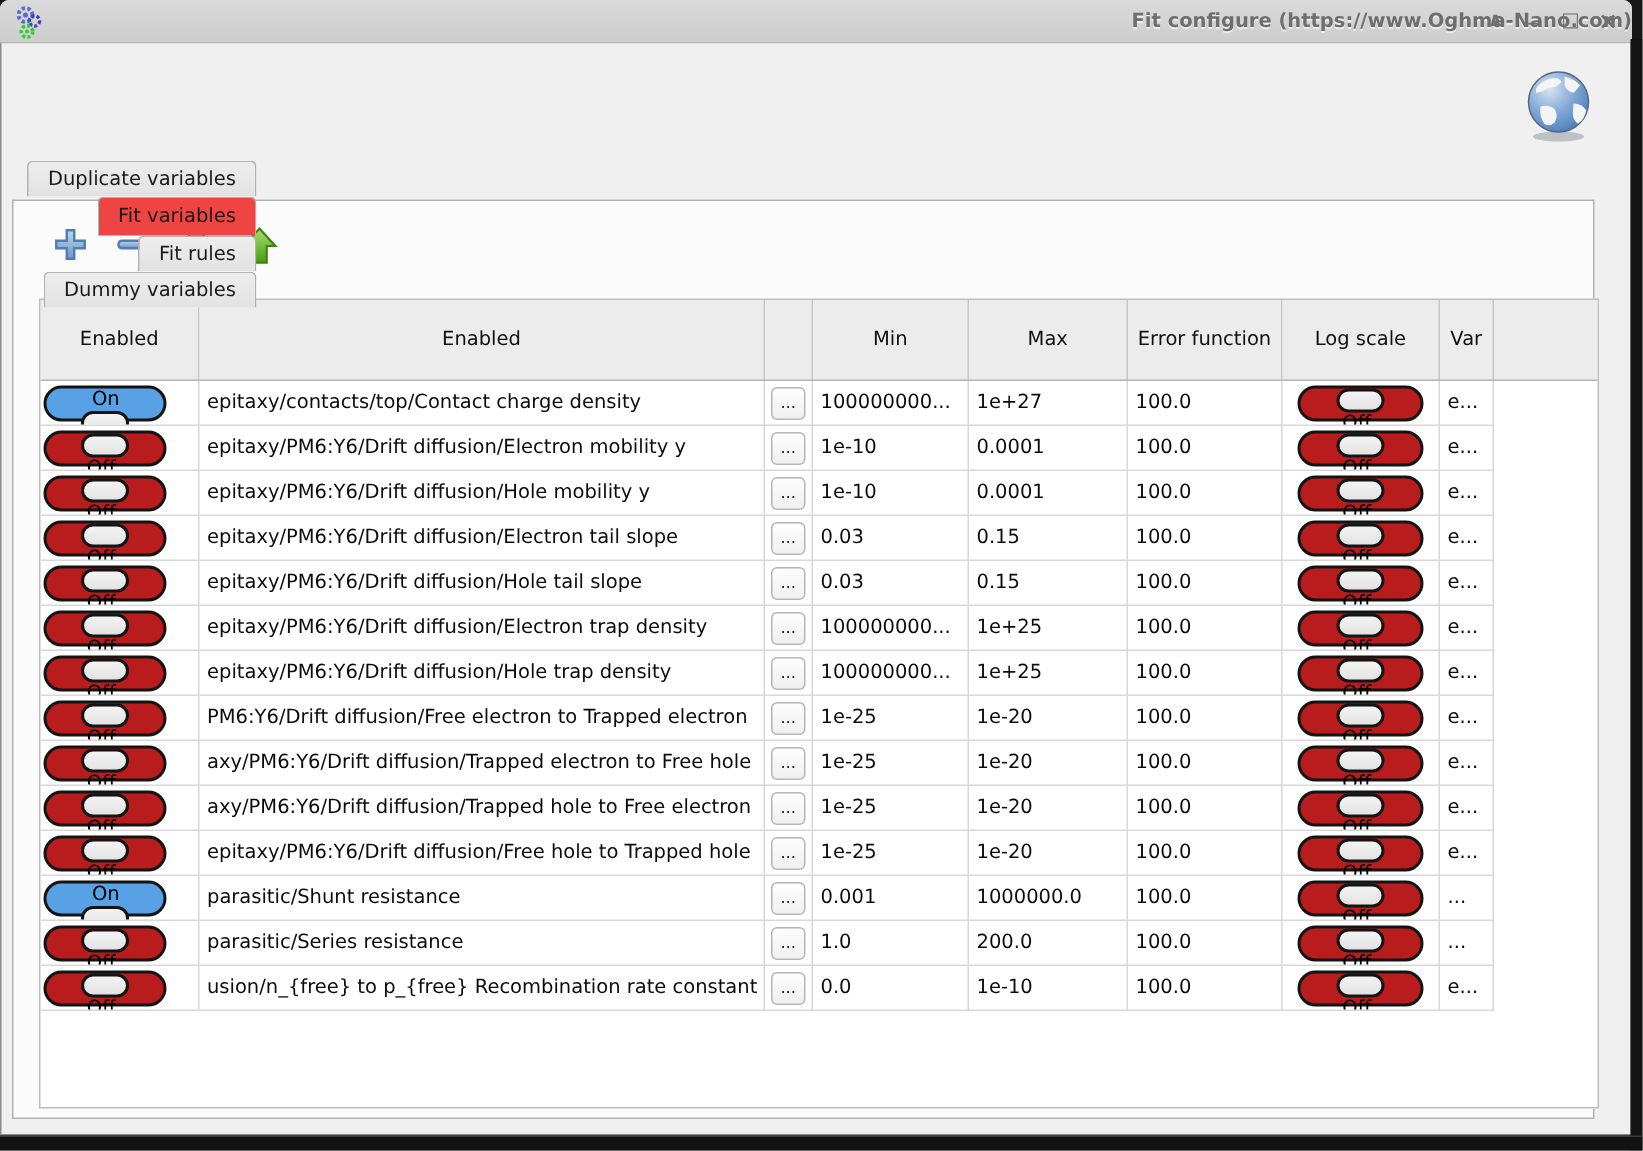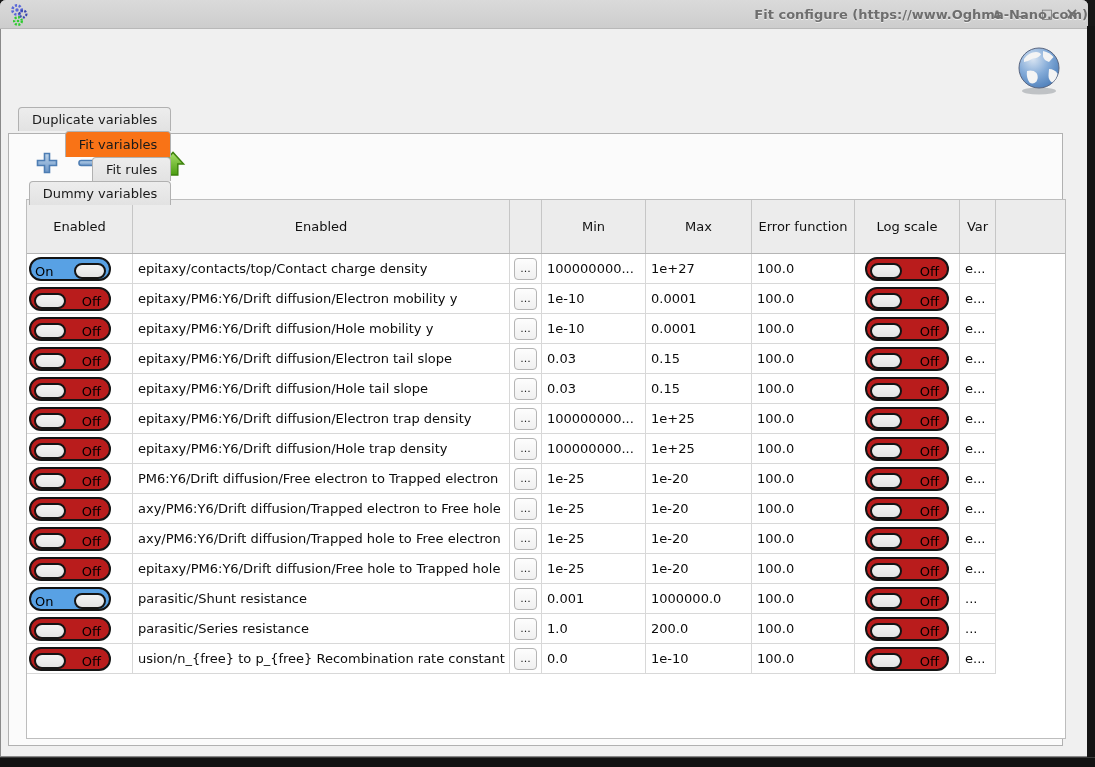--- a/index.html
+++ b/index.html
@@ -41,21 +41,21 @@
     position:absolute;left:18px;top:107px;height:27px;z-index:3;
     display:flex;align-items:flex-end;flex-direction:column;
   }
   .tab{
     height:23px;line-height:23px;padding:0 13px;margin-right:3px;
     background:linear-gradient(#ededed,#e2e2e2);
     border:1px solid #b1b1b1;border-bottom:none;
     border-radius:4px 4px 0 0;font-size:13px;color:#1a1a1a;white-space:nowrap;
   }
   .tab.active{
-    height:26px;line-height:25px;background:#f97316;position:relative;z-index:4;
+    height:26px;line-height:25px;background:#ef4444;position:relative;z-index:4;
   }
   
   .panel{
     position:absolute;left:8px;top:133px;width:1055px;height:613px;
     background:#fbfbfb;border:1px solid #b1b1b1;box-sizing:border-box;z-index:1;
   }
   .toolbar{
     position:absolute;left:24px;top:14px;display:flex;gap:14px;align-items:center;
   }
   .tool-btn{
@@ -83,23 +83,23 @@
   th:nth-child(1){width:101px}
   th:nth-child(2){width:372px}
   th:nth-child(3){width:27px}
   th:nth-child(4){width:99px}
   th:nth-child(5){width:101px}
   th:nth-child(6){width:98px}
   th:nth-child(7){width:100px}
   th:nth-child(8){width:31px}
   
   .toggle{
-    display:flex;align-items:flex-end;justify-content:space-between;
+    display:flex;align-items:center;justify-content:space-between;
     width:72px;height:20px;border:2px solid #141414;border-radius:12px;
-    padding:0 3px;font-size:13px;color:#000;cursor:default;
+    padding:0 3px;font-size:13px;color:#000;cursor:default;flex-direction:column;
   }
   .toggle.on{background:#58a1e4;}
   .toggle.off{background:#b91c1c;}
   .tg-knob{
     width:32px;height:16px;border:2px solid #141414;border-radius:9px;
     background:linear-gradient(#f3f3f3,#e3e3e3);box-sizing:border-box;flex:0 0 auto;
   }
   .toggle.on .tg-label{order:1;margin-left:1px;}
   .toggle.on .tg-knob{order:2;}
   .toggle.off .tg-knob{order:1;}

